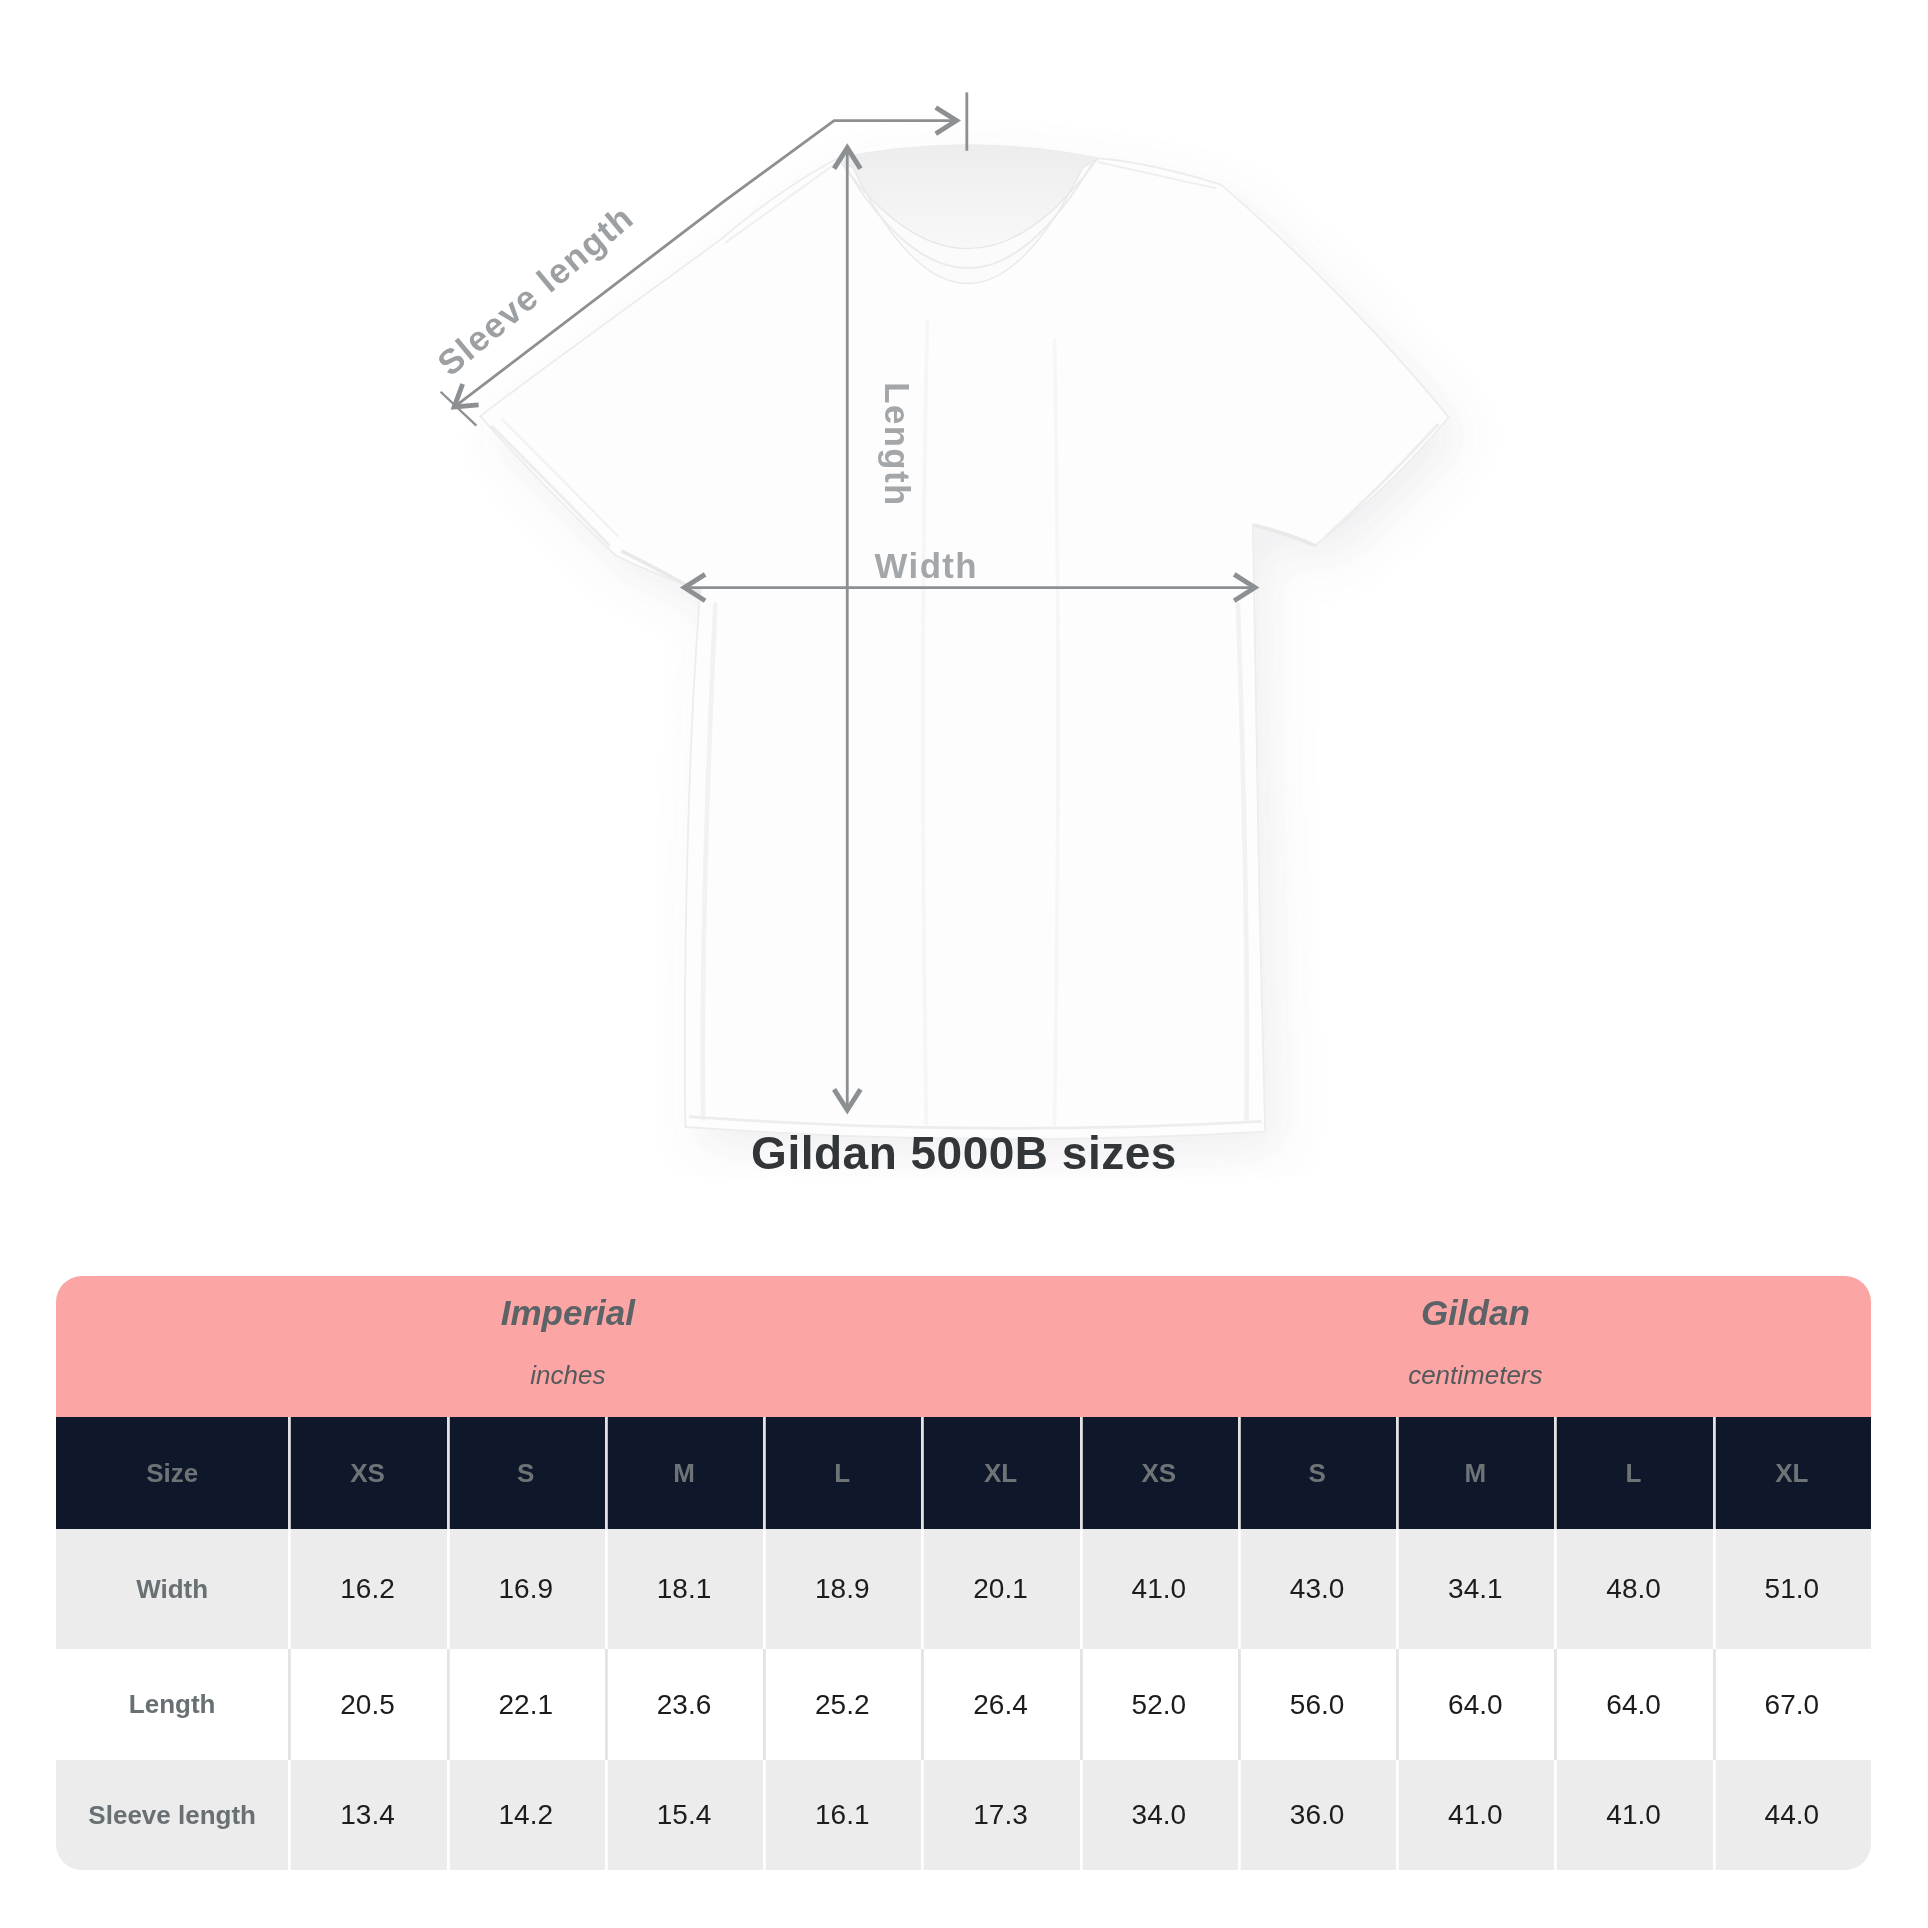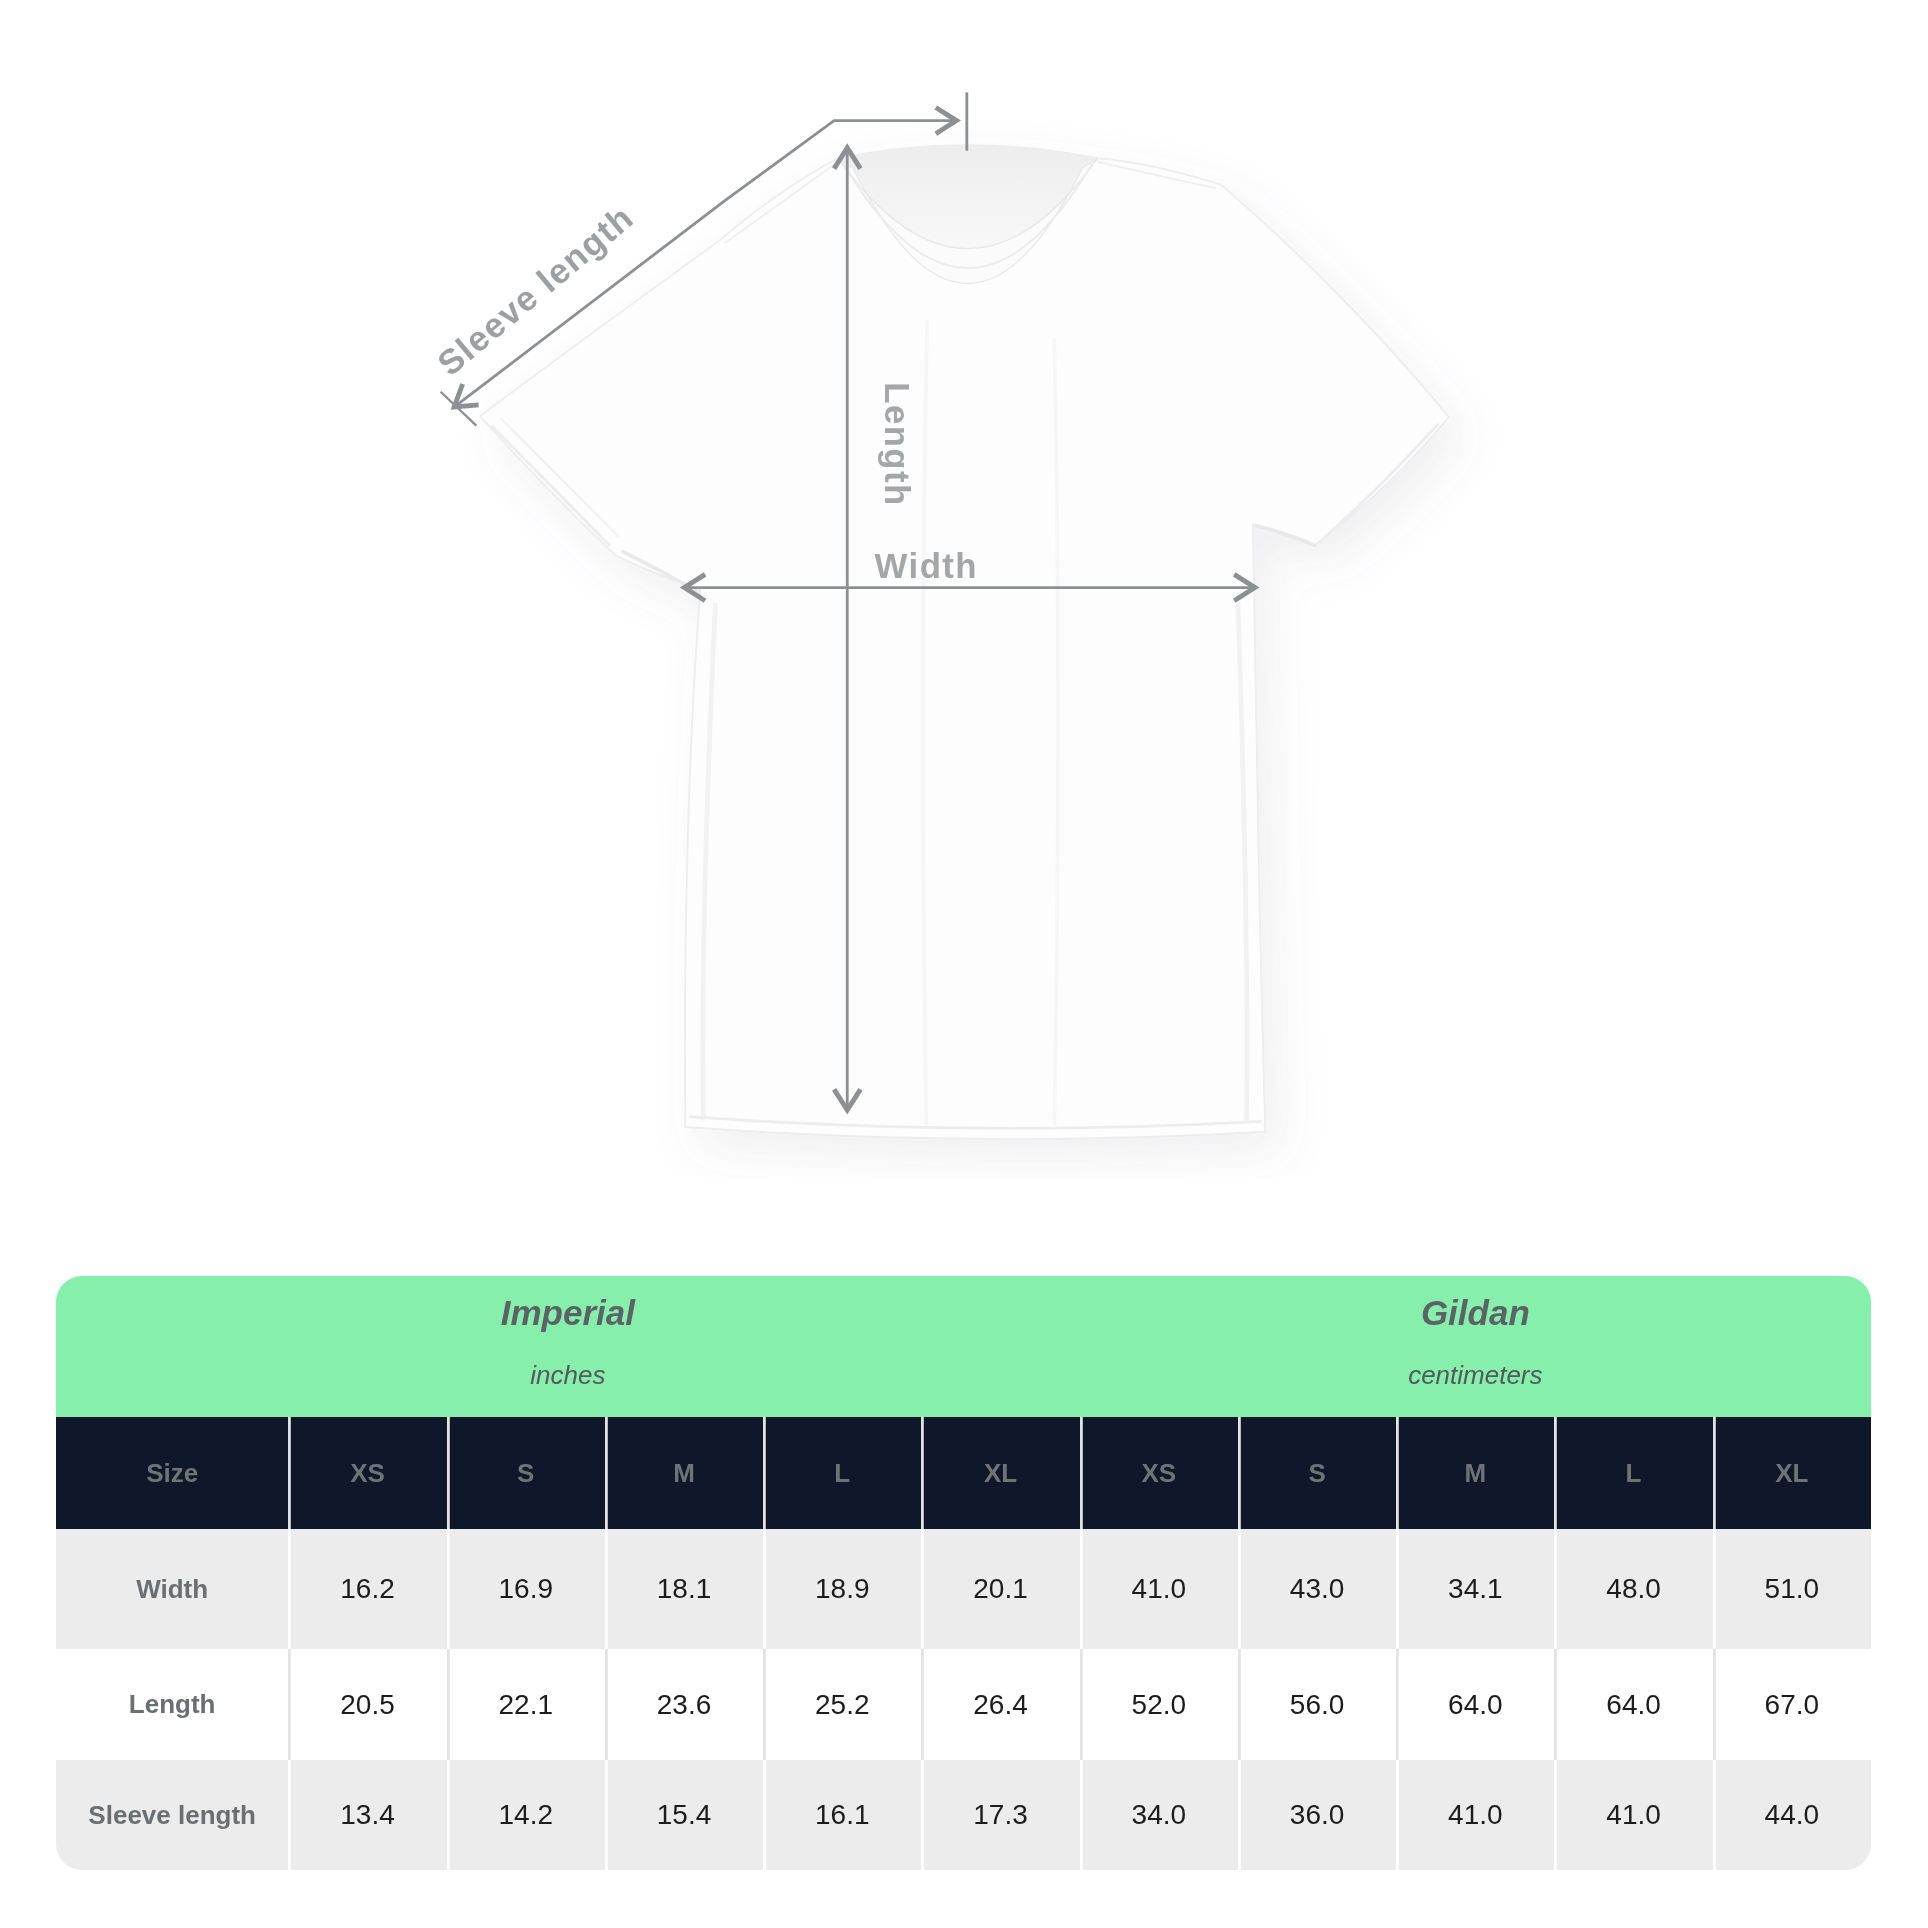--- a/index.html
+++ b/index.html
@@ -6,21 +6,21 @@
   .page{position:relative;width:1928px;height:1928px;background:#ffffff;overflow:hidden;
         font-family:"Liberation Sans", sans-serif;}
   .figure-svg{position:absolute;left:0;top:0;}
   .chart-title{position:absolute;left:0;top:1126px;width:100%;text-align:center;
         font-size:46px;font-weight:bold;color:#323639;letter-spacing:0.5px;}
   .chart-subtitle{position:absolute;left:0;top:1196px;width:100%;text-align:center;
         font-size:26px;font-style:italic;color:#575e63;}
   .size-table-wrap{position:absolute;left:56px;top:1276px;width:1815px;}
   table.size-table{width:1815px;border-collapse:separate;border-spacing:0;table-layout:fixed;}
   table.size-table td{text-align:center;vertical-align:middle;padding:0;}
-  tr.band td{height:141px;background:#86efac;}
+  tr.band td{height:141px;background:#fca5a5;}
   tr.band td.band-left{border-top-left-radius:26px;}
   tr.band td.band-right{border-top-right-radius:26px;}
   .band-label{font-size:35px;font-weight:bold;font-style:italic;color:#5c6366;line-height:1.0;margin-top:-7.5px;}
   .band-units{font-size:26px;font-style:italic;color:#54595c;margin-top:30px;}
   tr.cols td{height:112px;background:#0f172a;font-size:26px;font-weight:bold;color:#6e7476;}
   tr.r-width td{height:120px;background:#ececec;}
   tr.r-length td{height:111px;background:#ffffff;}
   tr.r-sleeve td{height:110px;background:#ececec;}
   tr.r-sleeve td:first-child{border-bottom-left-radius:26px;}
   tr.r-sleeve td:last-child{border-bottom-right-radius:26px;}
@@ -91,20 +91,21 @@
       <line x1="1027" y1="98" x2="1027" y2="160"></line>
       <line x1="900" y1="159" x2="900" y2="1177" marker-start="url(#arr)" marker-end="url(#arr)"></line>
       <line x1="729" y1="624" x2="1331" y2="624" marker-start="url(#arr)" marker-end="url(#arr)"></line>
     </g>
 
     <text transform="translate(577,318) rotate(-40)" text-anchor="middle" font-size="37" font-weight="bold" letter-spacing="1.5" fill="#9da0a3">Sleeve length</text>
     <text transform="translate(940,472) rotate(90)" text-anchor="middle" font-size="37" font-weight="bold" letter-spacing="1.5" fill="#a4a7aa">Length</text>
     <text x="984" y="614" text-anchor="middle" font-size="37" font-weight="bold" letter-spacing="1.5" fill="#a4a7aa">Width</text>
   </svg>
 
+  <div class="chart-title">Gildan 5000B sizes</div>
 
   <div class="size-table-wrap">
     <table class="size-table">
       <colgroup>
         <col style="width:232px">
         <col style="width:158px">
           <col style="width:158px">
           <col style="width:158px">
           <col style="width:158px">
           <col style="width:158px">

